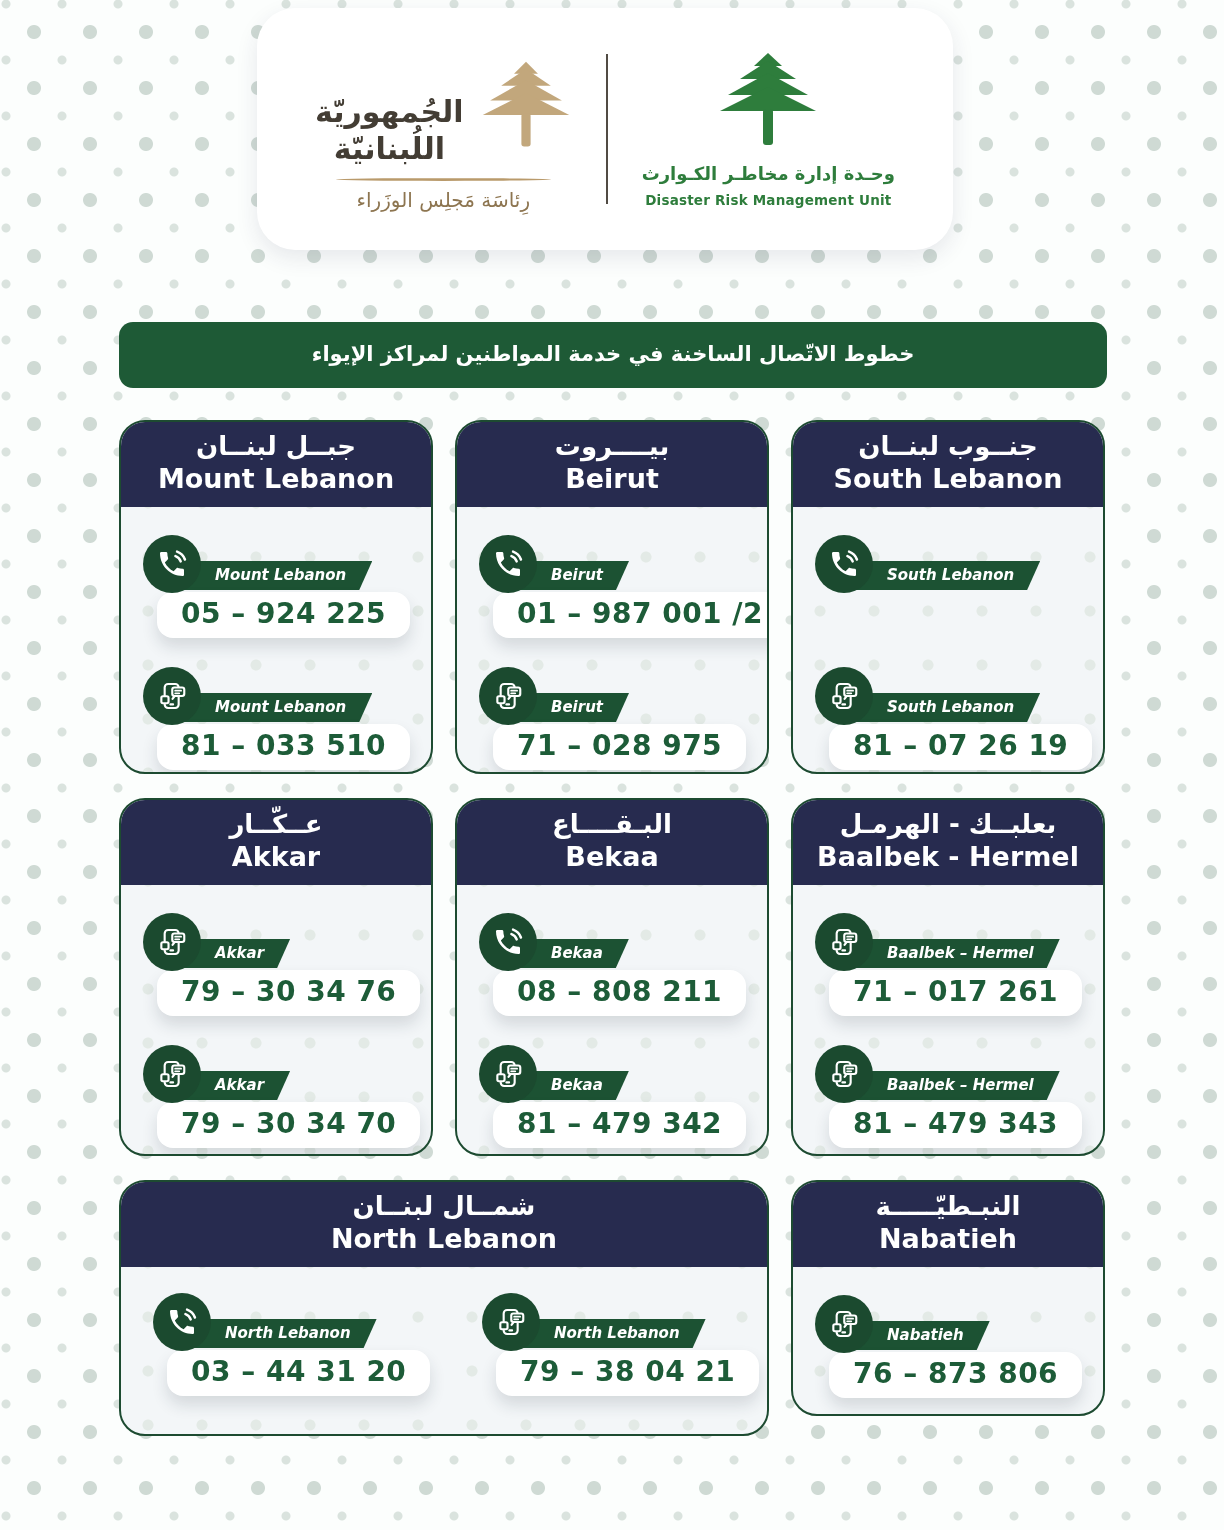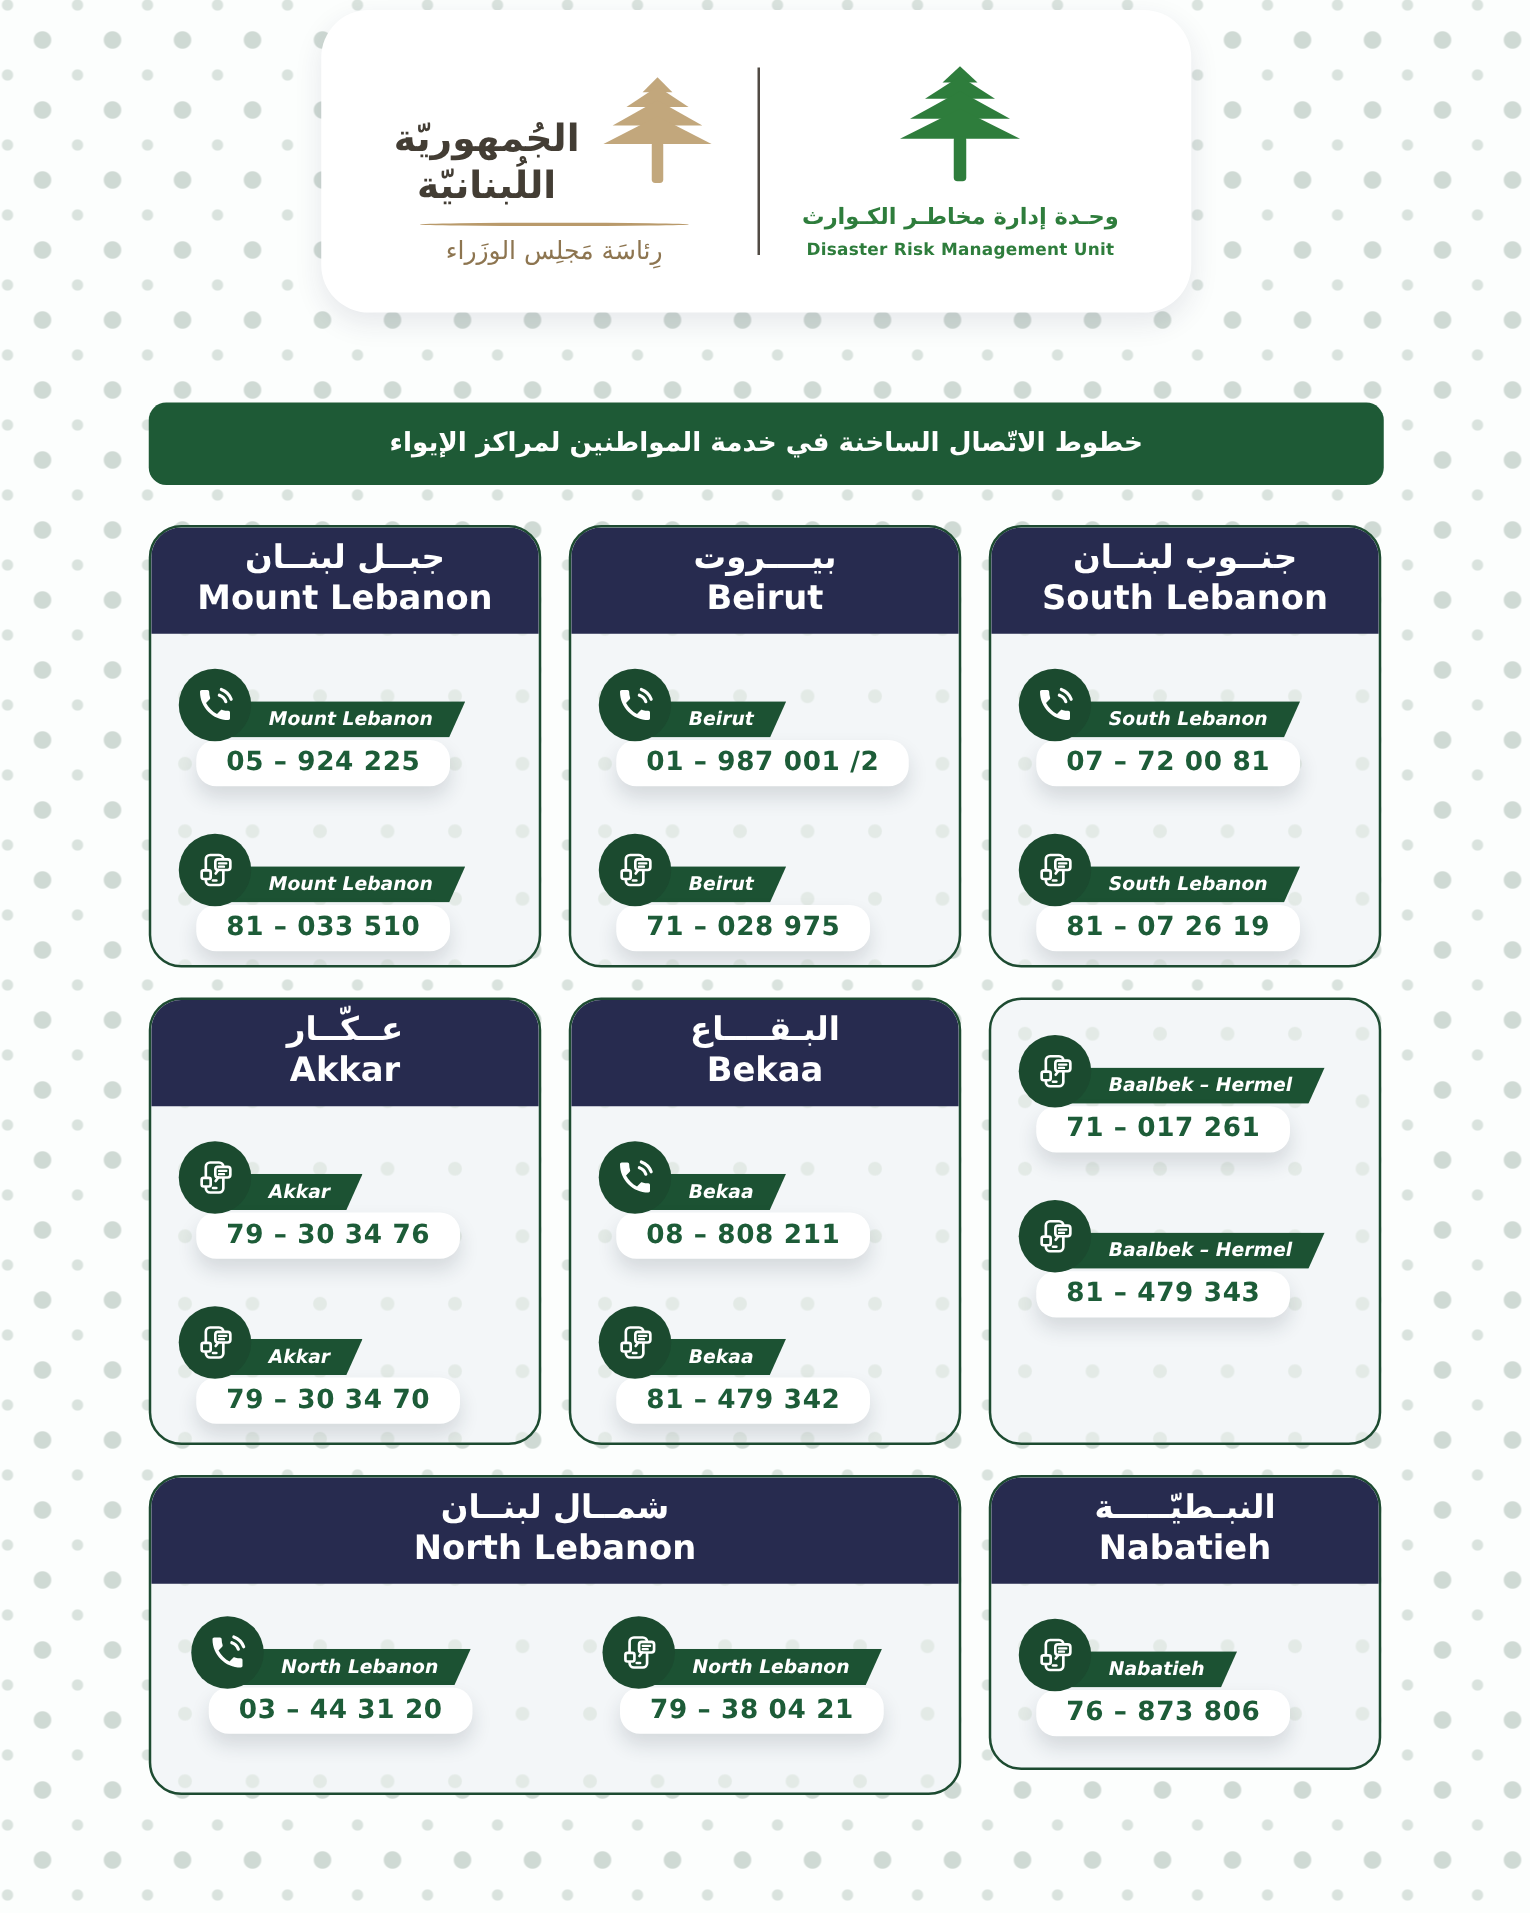--- a/index.html
+++ b/index.html
@@ -79,21 +79,21 @@
     position:absolute; left:32px; top:26px; height:29px; z-index:1;
     background:#1c5233; color:#fff; font-weight:bold; font-style:italic;
     font-size:15px; line-height:29px; padding:0 26px 0 44px;
     clip-path: polygon(0 0, 100% 0, calc(100% - 13px) 100%, 0 100%);
     white-space:nowrap;
   }
   .pill {
     position:absolute; left:18px; top:57px; z-index:2;
     background:#ffffff; border-radius:16px; padding:5px 24px 8px;
     box-shadow:0 9px 16px rgba(30,40,60,.14);
-    color:#1d5c38; font-weight:bold; font-size:21px; letter-spacing:.5px;
+    color:#1d5c38; font-weight:bold; font-size:28px; letter-spacing:.5px;
     white-space:nowrap;
   }
 </style>
 </head>
 <body>
 
 <div class="header-card">
   <div class="gov-logo">
     <div class="gov-top">
       <div class="gov-callig" dir="rtl">
@@ -213,21 +213,20 @@
         <div class="entry">
     <div class="circle">
       <svg class="icon phone" viewBox="0 0 24 24">
         <path fill="#ffffff" d="M6.62 10.79c1.44 2.83 3.76 5.14 6.59 6.59l2.2-2.2c.27-.27.67-.36 1.02-.24 1.12.37 2.33.57 3.57.57.55 0 1 .45 1 1V20c0 .55-.45 1-1 1-9.39 0-17-7.61-17-17 0-.55.45-1 1-1h3.5c.55 0 1 .45 1 1 0 1.25.2 2.45.57 3.57.11.35.03.74-.25 1.02l-2.2 2.2z"></path>
         <path fill="none" stroke="#ffffff" stroke-width="1.9" stroke-linecap="round" d="M14.6 6.1a6.2 6.2 0 0 1 3.9 3.9"></path>
         <path fill="none" stroke="#ffffff" stroke-width="1.9" stroke-linecap="round" d="M15.8 2.7a9.7 9.7 0 0 1 5.9 5.9"></path>
       </svg>
 
     </div>
     <div class="ribbon">South Lebanon</div>
-    <div class="pill">07 – 72 00 81</div>
   </div>
         <div class="entry">
     <div class="circle">
 
       <svg class="icon mobile" viewBox="0 0 24 24">
         <rect x="6.5" y="3" width="10.5" height="18" rx="2.6" fill="none" stroke="#ffffff" stroke-width="1.6"></rect>
         <path d="M10.8 18.3h2" stroke="#ffffff" stroke-width="1.6" stroke-linecap="round"></path>
         <rect x="4" y="12.2" width="5.4" height="5.2" rx="1.2" fill="#1b4a2f" stroke="#ffffff" stroke-width="1.6"></rect>
         <rect x="12.2" y="5.6" width="9" height="6.4" rx="1.6" fill="#1b4a2f" stroke="#ffffff" stroke-width="1.6"></rect>
         <path d="M14.4 8h4.4M14.4 10h3" stroke="#ffffff" stroke-width="1.4" stroke-linecap="round"></path>
@@ -306,20 +305,24 @@
         <path d="M14.4 8h4.4M14.4 10h3" stroke="#ffffff" stroke-width="1.4" stroke-linecap="round"></path>
         <path d="M14 12l-1.6 2.1" stroke="#ffffff" stroke-width="1.6" stroke-linecap="round"></path>
       </svg>
     </div>
     <div class="ribbon">Bekaa</div>
     <div class="pill">81 – 479 342</div>
   </div>
       </div>
   </section>
     <section class="card">
+    <header class="card-head">
+      <div class="head-ar" dir="rtl">بعلبــك - الهرمـل</div>
+      <div class="head-en">Baalbek - Hermel</div>
+    </header>
     <div class="card-body">
         <div class="entry">
     <div class="circle">
 
       <svg class="icon mobile" viewBox="0 0 24 24">
         <rect x="6.5" y="3" width="10.5" height="18" rx="2.6" fill="none" stroke="#ffffff" stroke-width="1.6"></rect>
         <path d="M10.8 18.3h2" stroke="#ffffff" stroke-width="1.6" stroke-linecap="round"></path>
         <rect x="4" y="12.2" width="5.4" height="5.2" rx="1.2" fill="#1b4a2f" stroke="#ffffff" stroke-width="1.6"></rect>
         <rect x="12.2" y="5.6" width="9" height="6.4" rx="1.6" fill="#1b4a2f" stroke="#ffffff" stroke-width="1.6"></rect>
         <path d="M14.4 8h4.4M14.4 10h3" stroke="#ffffff" stroke-width="1.4" stroke-linecap="round"></path>

